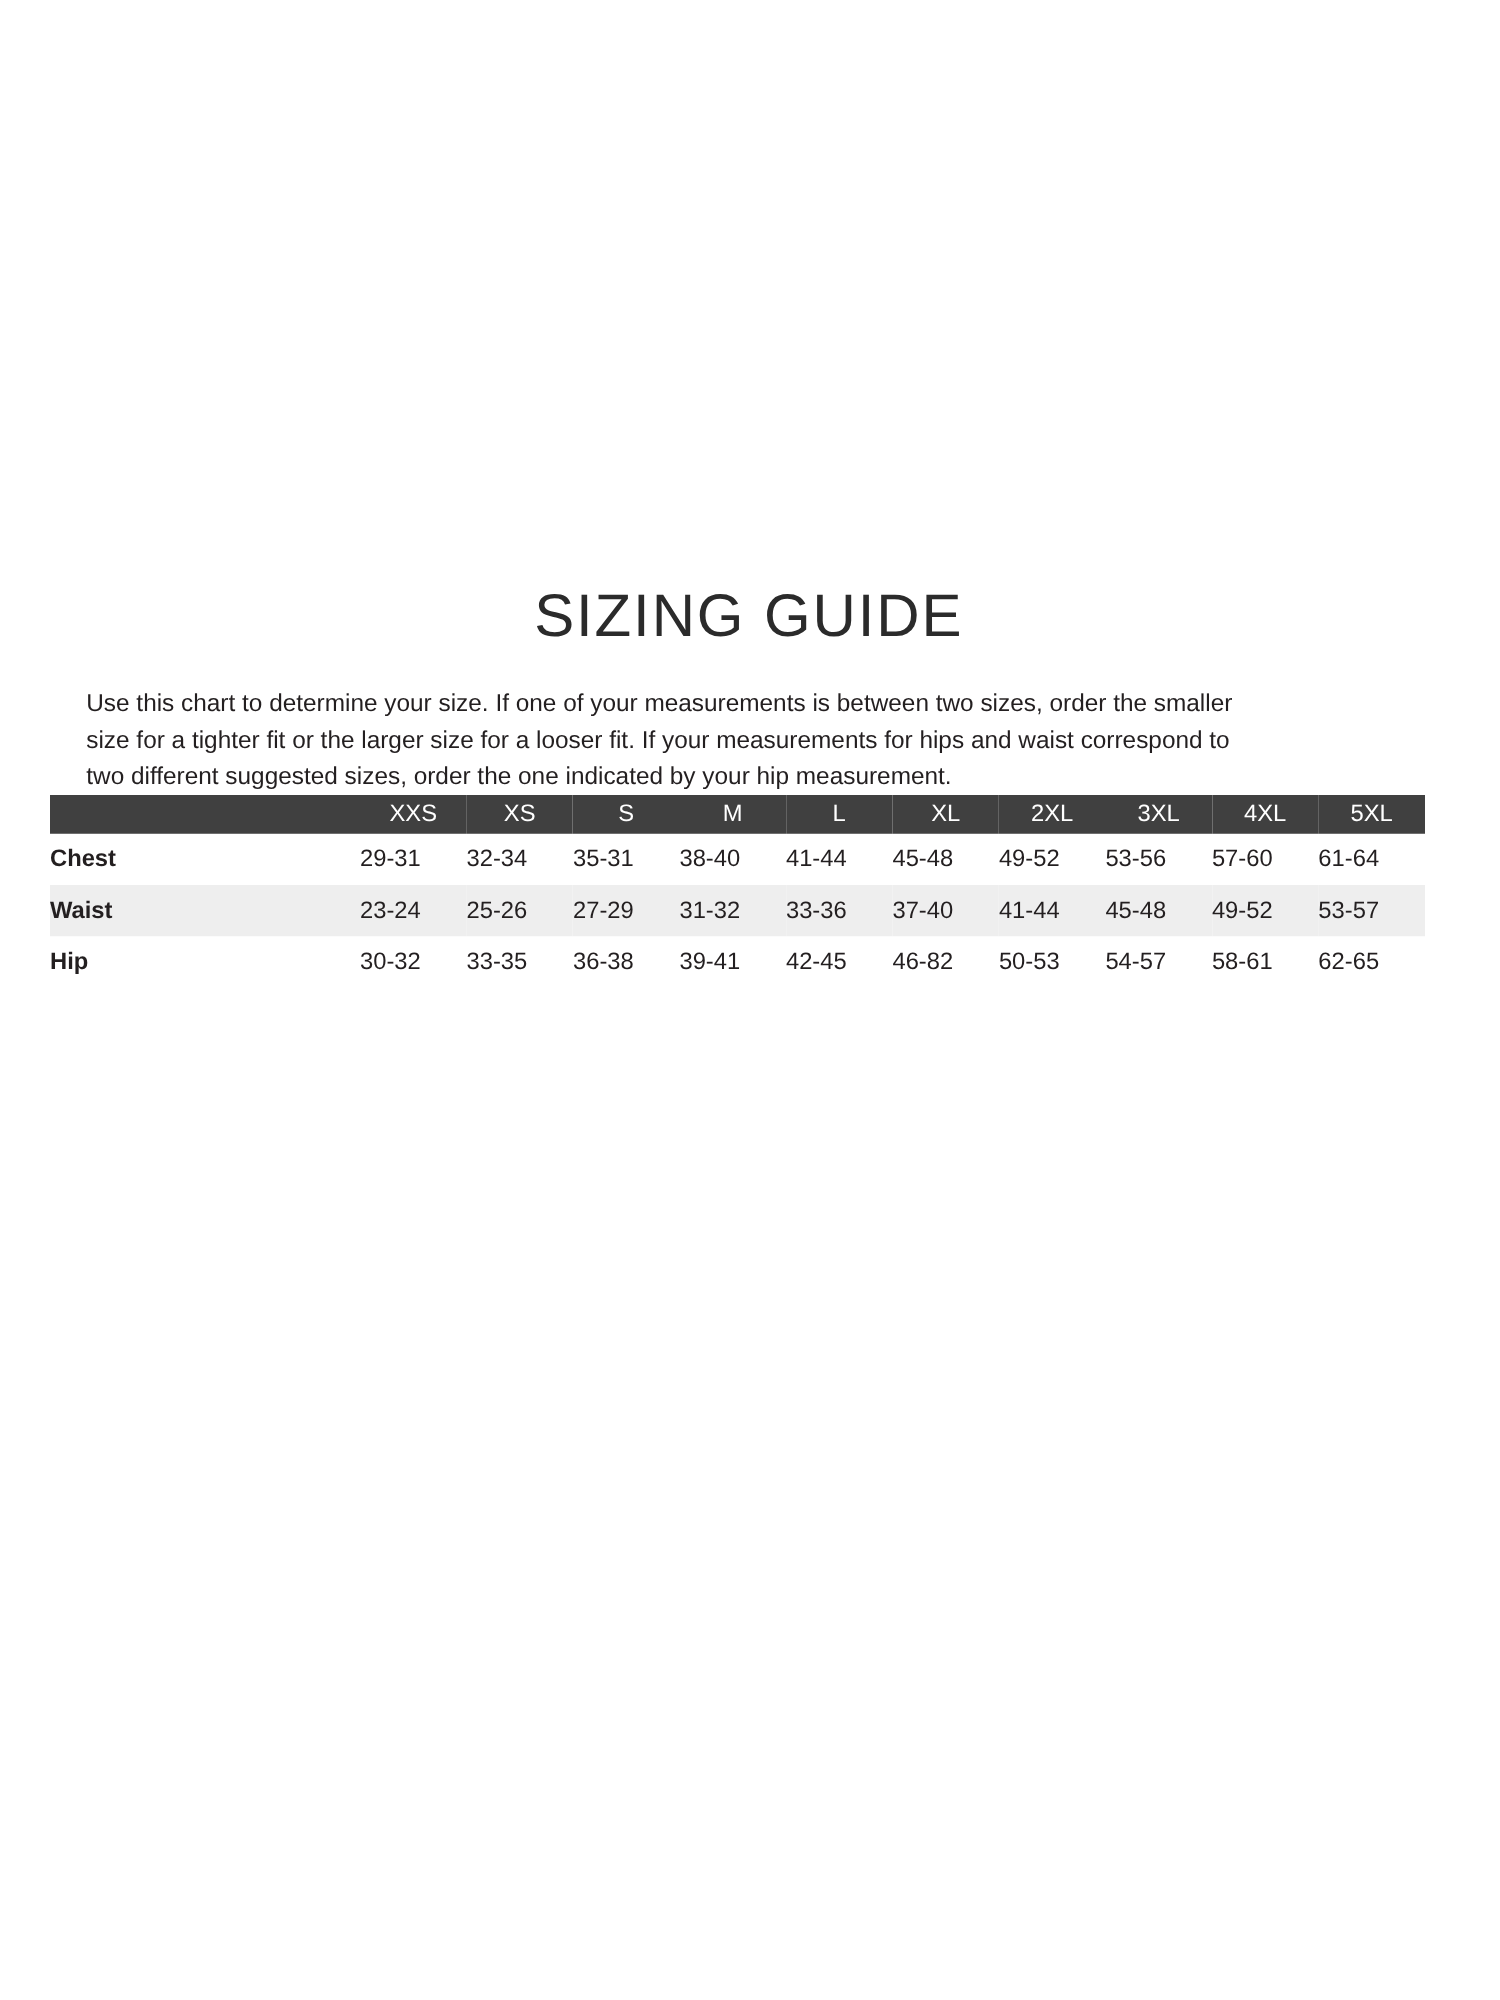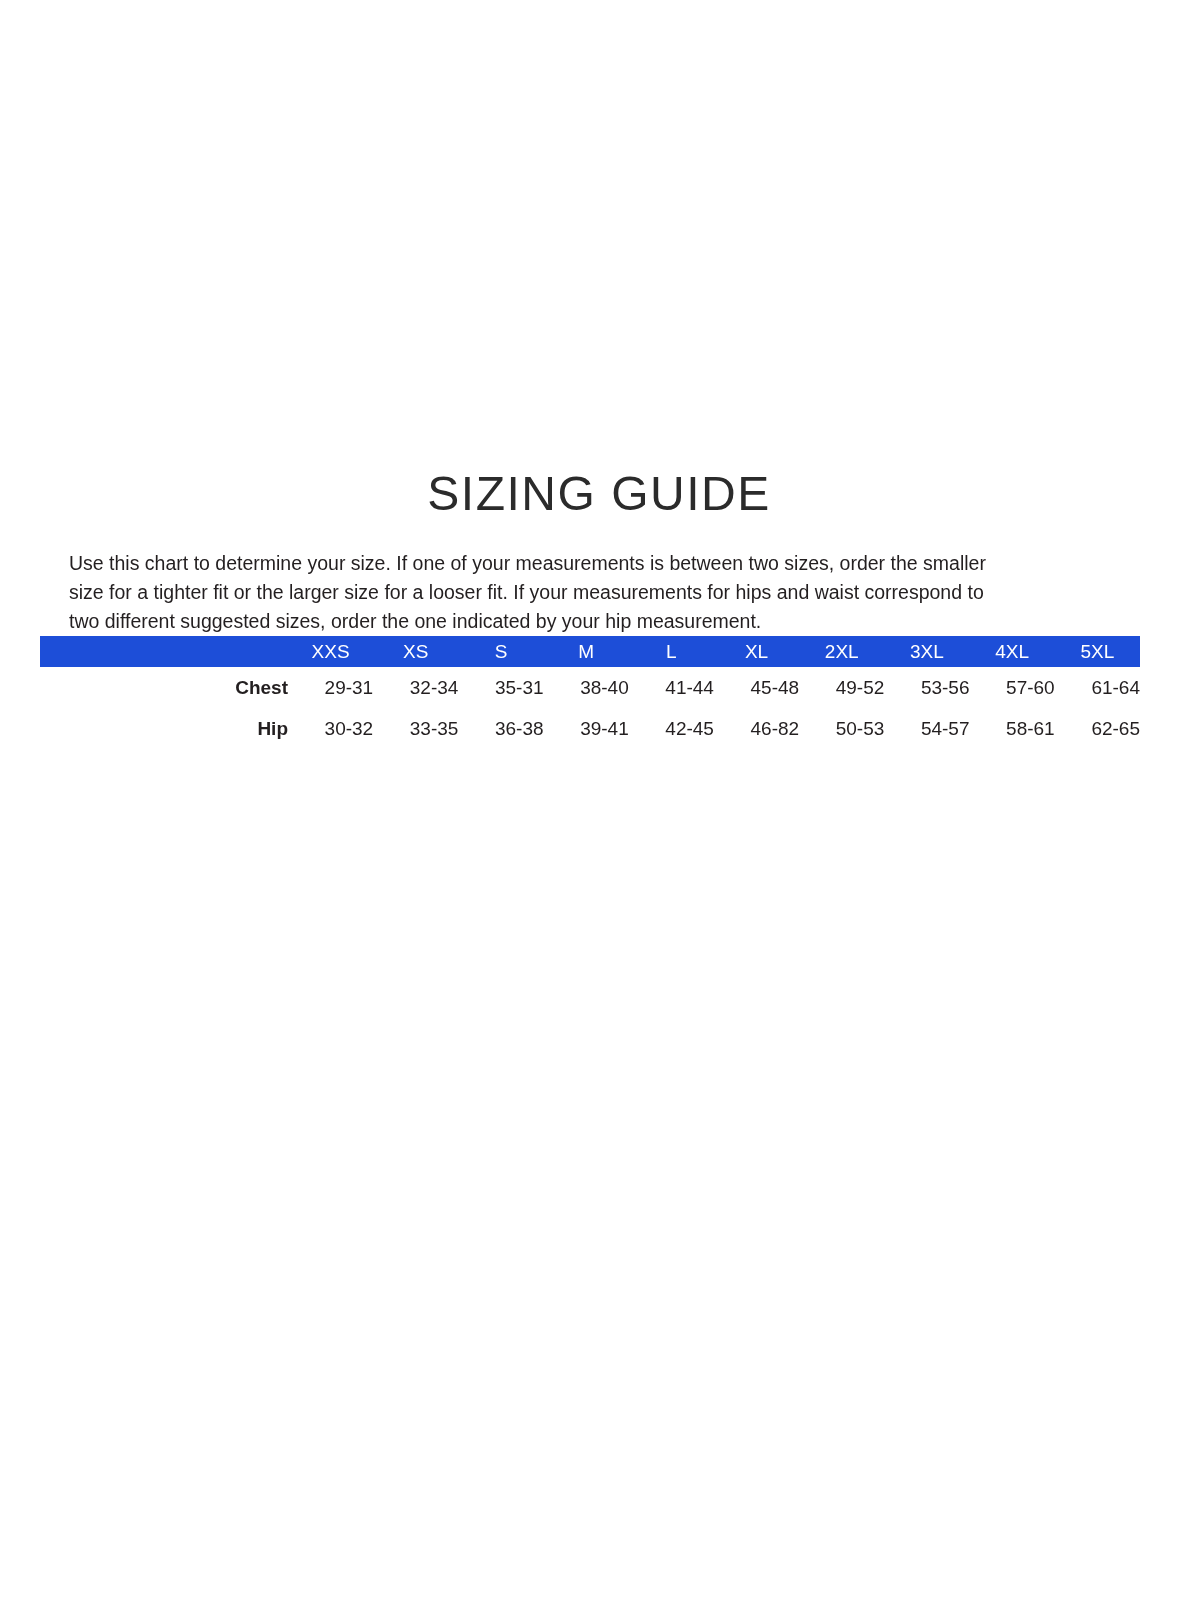--- a/index.html
+++ b/index.html
@@ -41,31 +41,31 @@
     color: #231f20;
   }
   table.size-table {
     margin-left: 40px;
     width: 1100px;
     border-collapse: collapse;
     table-layout: fixed;
   }
   table.size-table col.label-col { width: 248px; }
   table.size-table thead th {
-    background: #1d4ed8;
+    background: #404040;
     color: #ffffff;
     font-weight: 400;
     font-size: 19px;
     height: 31px;
     text-align: center;
     padding: 0;
   }
   table.size-table tbody td {
     height: 41px;
-    text-align: right;
+    text-align: left;
     font-size: 19px;
     padding: 0;
     vertical-align: middle;
   }
   table.size-table tbody tr.alt { background: #eeeeee; }
   table.size-table tbody td.row-label {
     font-weight: 700;
   }
 </style>
 </head>
@@ -105,20 +105,33 @@
           <td>32-34</td>
           <td>35-31</td>
           <td>38-40</td>
           <td>41-44</td>
           <td>45-48</td>
           <td>49-52</td>
           <td>53-56</td>
           <td>57-60</td>
           <td>61-64</td>
         </tr>
+        <tr class="alt">
+          <td class="row-label">Waist</td>
+          <td>23-24</td>
+          <td>25-26</td>
+          <td>27-29</td>
+          <td>31-32</td>
+          <td>33-36</td>
+          <td>37-40</td>
+          <td>41-44</td>
+          <td>45-48</td>
+          <td>49-52</td>
+          <td>53-57</td>
+        </tr>
         <tr>
           <td class="row-label">Hip</td>
           <td>30-32</td>
           <td>33-35</td>
           <td>36-38</td>
           <td>39-41</td>
           <td>42-45</td>
           <td>46-82</td>
           <td>50-53</td>
           <td>54-57</td>

